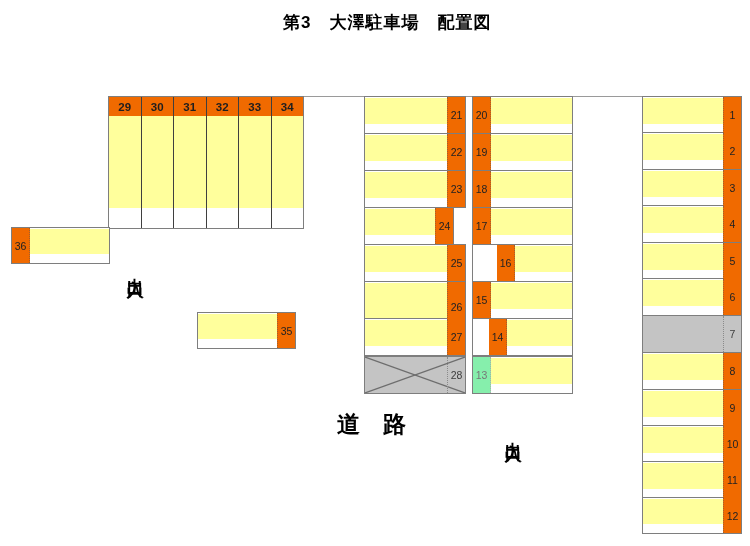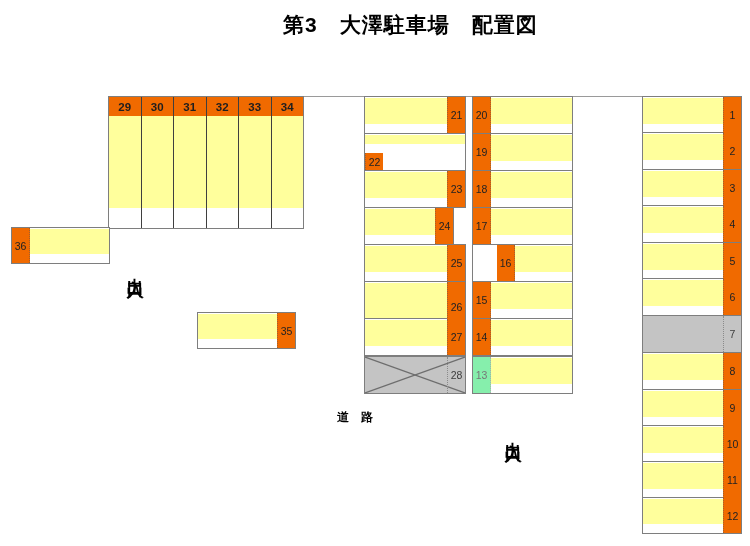--- a/index.html
+++ b/index.html
@@ -1,21 +1,21 @@
 <!DOCTYPE html>
 <html><head>
 <meta charset="utf-8">
 <style>
   html,body{margin:0;padding:0;background:#fff;}
   #canvas{
     position:relative;width:750px;height:546px;background:#ffffff;overflow:hidden;
     font-family:"Liberation Sans","DejaVu Sans",sans-serif;
   }
   .title{
-    position:absolute;left:283px;top:11px;font-size:21px;font-weight:bold;
+    position:absolute;left:283px;top:11px;font-size:17px;font-weight:bold;
     color:#000;letter-spacing:1px;white-space:nowrap;
   }
   .boundary-line{position:absolute;left:108px;top:96px;width:634px;height:1px;background:#9a9a9a;}
   
   .vblock{
     position:absolute;left:108px;top:96px;width:196px;height:133px;
     box-sizing:border-box;border:1px solid #7e7e7e;display:flex;background:#fff;
   }
   .vcell{flex:1;display:flex;flex-direction:column;border-right:1px solid #3f3f3f;}
   .vcell:last-child{border-right:none;}
@@ -41,21 +41,21 @@
   .tag.white{background:#86efac;color:#777;border-right:1px dotted #aaa;}
   .tag.grayed{background:transparent;color:#3d3d3d;border-color:#8a8a8a;}
   .gray-stall{background:var(--gray);}
   .gray-stall .xmark{position:absolute;left:0;top:0;width:100%;height:100%;z-index:1;}
   .gray-stall .xmark line{stroke:#6e6e6e;stroke-width:1.2;}
   
   .vtext{
     position:absolute;writing-mode:vertical-rl;text-orientation:upright;
     font-size:17px;font-weight:bold;color:#000;letter-spacing:3px;line-height:1.05;
   }
-  .htext{position:absolute;font-size:12px;font-weight:bold;color:#000;white-space:nowrap;}
+  .htext{position:absolute;font-size:23px;font-weight:bold;color:#000;white-space:nowrap;}
 </style>
 </head>
 <body>
 
 <div id="canvas" style="--orange:#F06A00;--yellow:#FFFF9C;--gray:#C4C4C4;">
 
   <div class="title">第3　大澤駐車場　配置図</div>
 
   <div class="boundary-line"></div>
 
@@ -107,21 +107,21 @@
       </div>
     <div class="tag tr">35</div>
   </div>
 
   <div class="hstall" style="left:364px;top:96px;width:102px;height:38px;">
     <div class="body">
         <div class="yfill"></div>
       </div>
     <div class="tag tr">21</div>
   </div>
-  <div class="hstall" style="left:364px;top:133px;width:102px;height:38px;flex-direction:column;">
+  <div class="hstall" style="left:364px;top:133px;width:102px;height:38px;">
     <div class="body">
         <div class="yfill"></div>
       </div>
     <div class="tag tr">22</div>
   </div>
   <div class="hstall" style="left:364px;top:170px;width:102px;height:38px;">
     <div class="body">
         <div class="yfill"></div>
       </div>
     <div class="tag tr">23</div>
@@ -189,21 +189,21 @@
     <div class="body">
         <div class="yfill"></div>
       </div>
   </div>
   <div class="hstall" style="left:472px;top:281px;width:101px;height:38px;">
     <div class="tag tl">15</div>
     <div class="body">
         <div class="yfill"></div>
       </div>
   </div>
-  <div class="hstall" style="left:472px;top:318px;width:101px;height:38px;">
+  <div class="hstall" style="left:472px;top:318px;width:101px;height:38px;padding-left:16px;">
     <div class="tag tl">14</div>
     <div class="body">
         <div class="yfill"></div>
       </div>
   </div>
 
   <div class="hstall" style="left:472px;top:356px;width:101px;height:38px;">
     <div class="tag white">13</div>
     <div class="body">
         <div class="yfill"></div>

